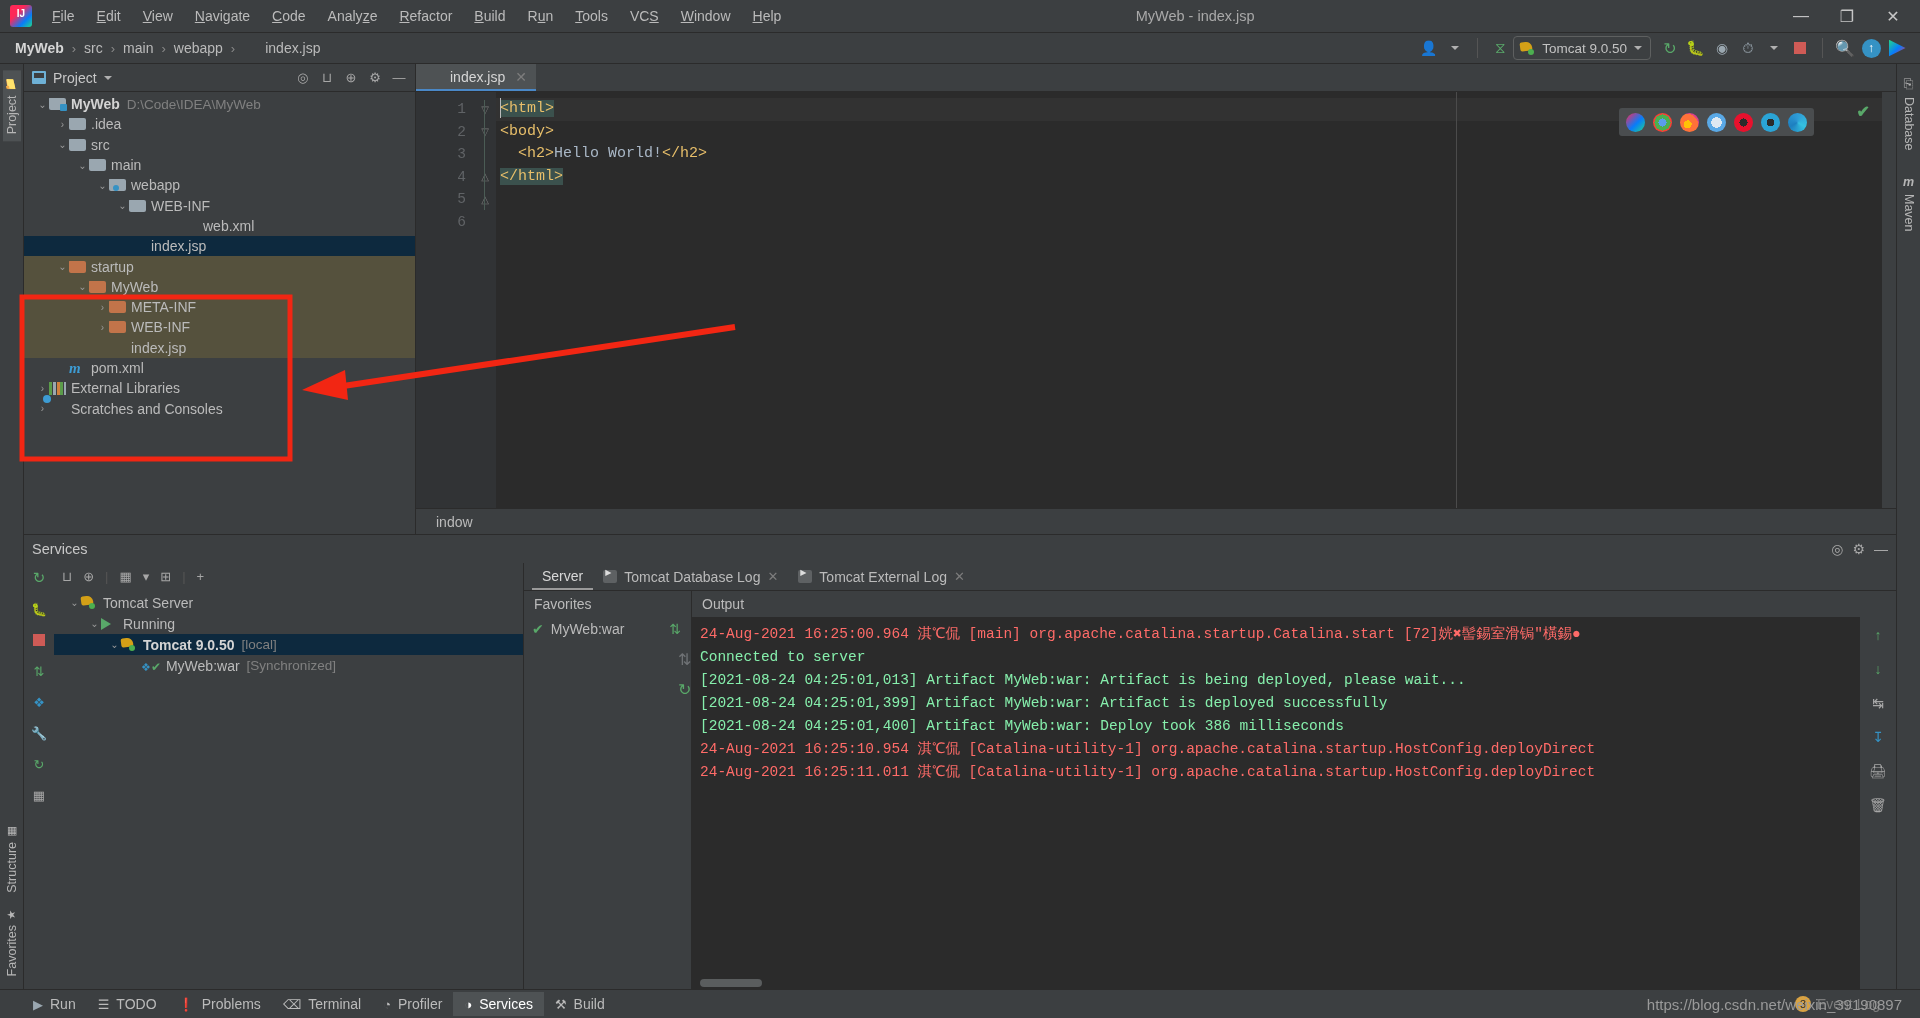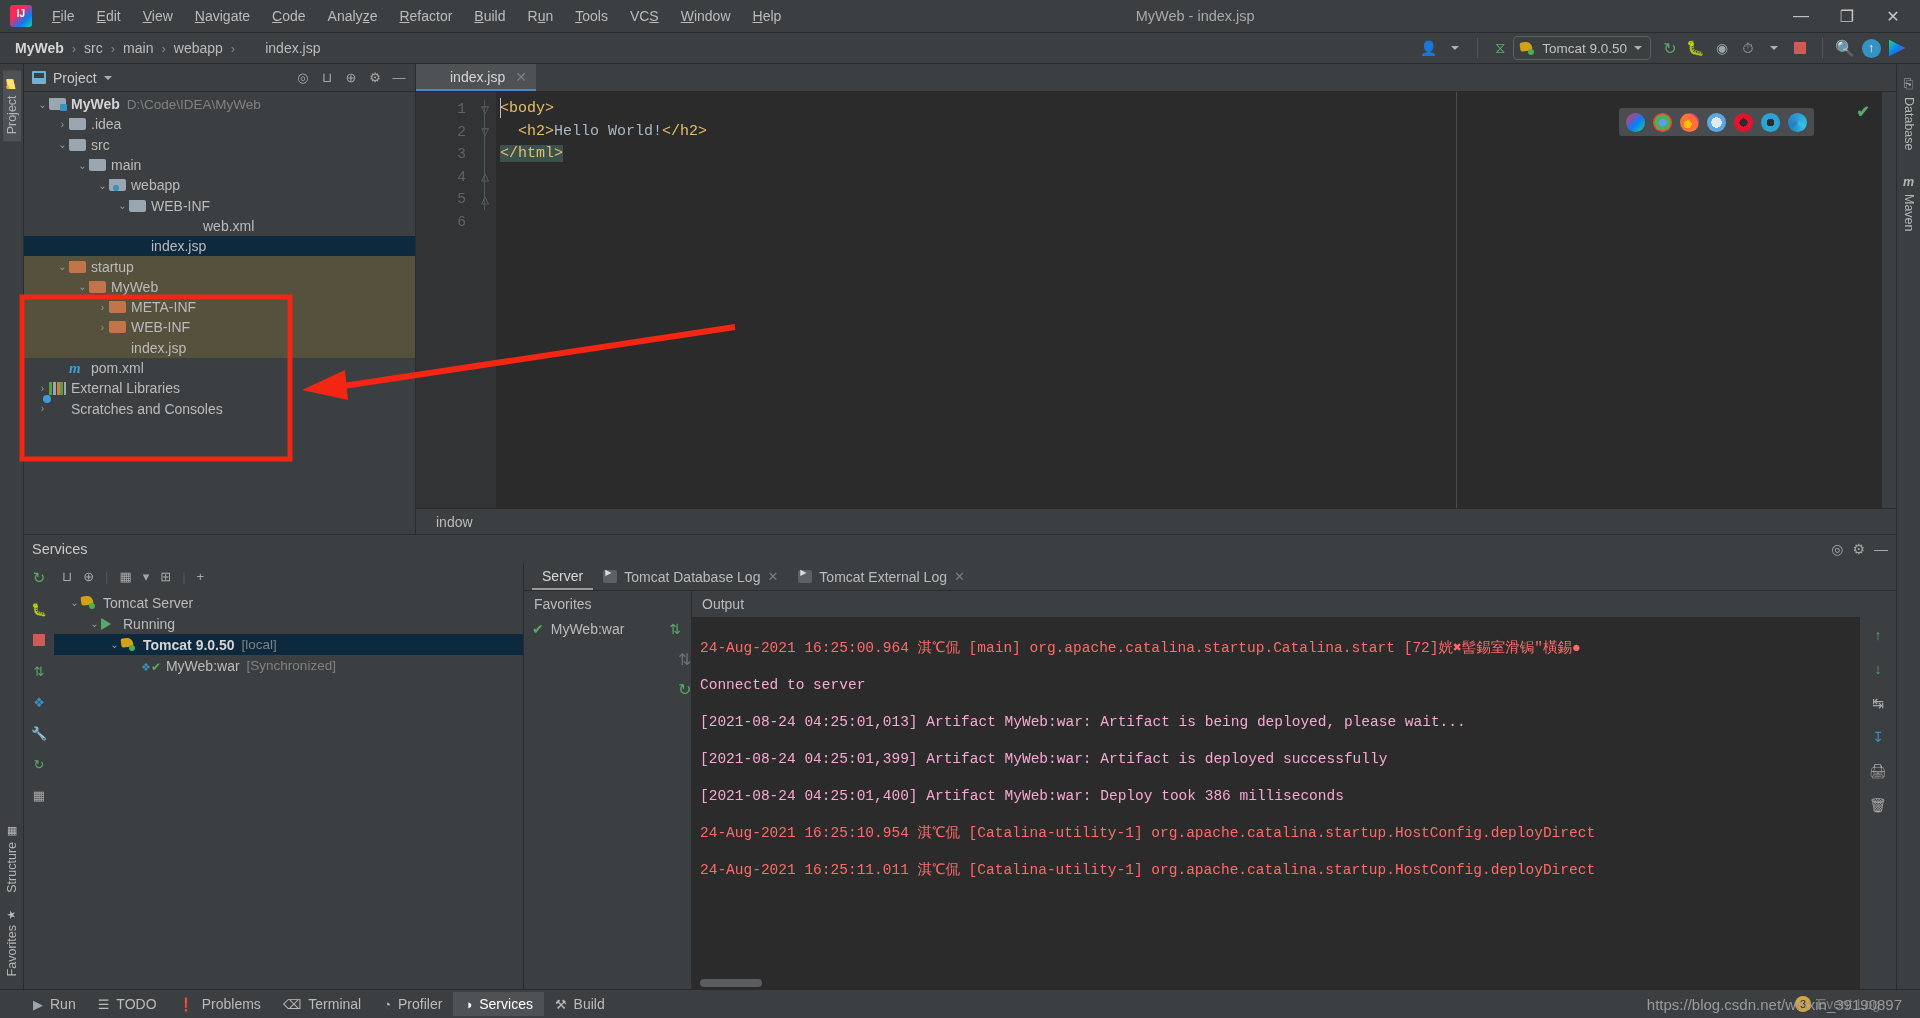--- a/index.html
+++ b/index.html
@@ -176,23 +176,23 @@
   .runbox::after{ content:"\25B6"; position:absolute; left:2px;top:-2px; font-size:8px; color:#ddd; }
   .sv-cols{ flex:1; display:flex; min-height:0; }
   .deploy{ width:168px; flex:0 0 168px; border-right:1px solid #2b2b2b; display:flex; flex-direction:column; }
   .col-h{ height:26px; display:flex; align-items:center; padding-left:10px; font-size:14px;
     color:#bbbbbb; flex:0 0 26px; }
   .dep-row{ height:24px; display:flex; align-items:center; padding-left:8px; gap:7px; font-size:14px; }
   .out{ flex:1; display:flex; flex-direction:column; min-width:0; }
   .out-body{ flex:1; background:#2b2b2b; display:flex; min-height:0; position:relative; overflow:hidden; }
   .console{ flex:1; padding:6px 0 0 8px; font-family:"Liberation Mono", monospace;
     font-size:14.5px; white-space:pre; overflow:hidden; min-width:0; }
-  .ln{ height:23px; line-height:23px;margin-top:14px; }
+  .ln{ height:23px; line-height:23px; }
   .ln.red{ color:#ff6b68; }
-  .ln.gray{ color:#f9a8d4; }
+  .ln.gray{ color:#86efac; }
   .hscroll{ position:absolute; left:8px; bottom:2px; width:62px; height:8px;
     background:#5a5d5e; border-radius:4px; }
   .out-rail{ width:36px; flex:0 0 36px; background:#3c3f41; display:flex; flex-direction:column;
     align-items:center; gap:14px; padding-top:8px; color:#a7a7a7; font-size:14px; }
   .orail-ic{ width:20px;height:20px;display:flex;align-items:center;justify-content:center; }
   .orail-ic.g{ color:#59a869; }
 
   
   .status{ height:29px; background:#3c3f41; border-top:1px solid #2b2b2b; flex:0 0 29px;
     display:flex; align-items:center; padding-left:22px; gap:0; position:relative; }
@@ -450,20 +450,21 @@
               <div class="ind-guide" style="left:10px;top:8px;height:110px;"></div>
             <div class="fold">▽</div>
                 <div class="fold">▽</div>
                 <div class="fold"></div>
                 <div class="fold">△</div>
                 <div class="fold">△</div>
                 <div class="fold"></div>
               </div>
             <div class="code" id="code-root">
               <div class="caret-bar"></div>
+            <div class="cl curr"><span class="tk-tag hl-tag">&lt;html&gt;</span></div>
                 <div class="cl"><span class="tk-tag">&lt;body&gt;</span></div>
                 <div class="cl"><span class="tk-tag">  &lt;h2&gt;</span><span class="tk-txt">Hello World!</span><span class="tk-tag">&lt;/h2&gt;</span></div>
                 <div class="cl"><span class="tk-tag hl-tag">&lt;/html&gt;</span></div>
                 <div class="cl"><span class="tk-txt"></span></div>
               </div>
             <div class="right-marker"></div>
             <div class="ok-check">✔</div>
             <div class="browsers" id="browsers-root">
                 <span class="bico" style="background: linear-gradient(135deg, rgb(254, 40, 87), rgb(8, 124, 250) 55%, rgb(33, 215, 137));"></span>
                 <span class="bico" style="background: radial-gradient(circle, rgb(90, 157, 237) 0px, rgb(90, 157, 237) 30%, rgb(76, 175, 80) 30%, rgb(76, 175, 80) 60%, rgb(244, 67, 54) 60%, rgb(244, 67, 54) 80%, rgb(255, 193, 7) 80%);"></span>

